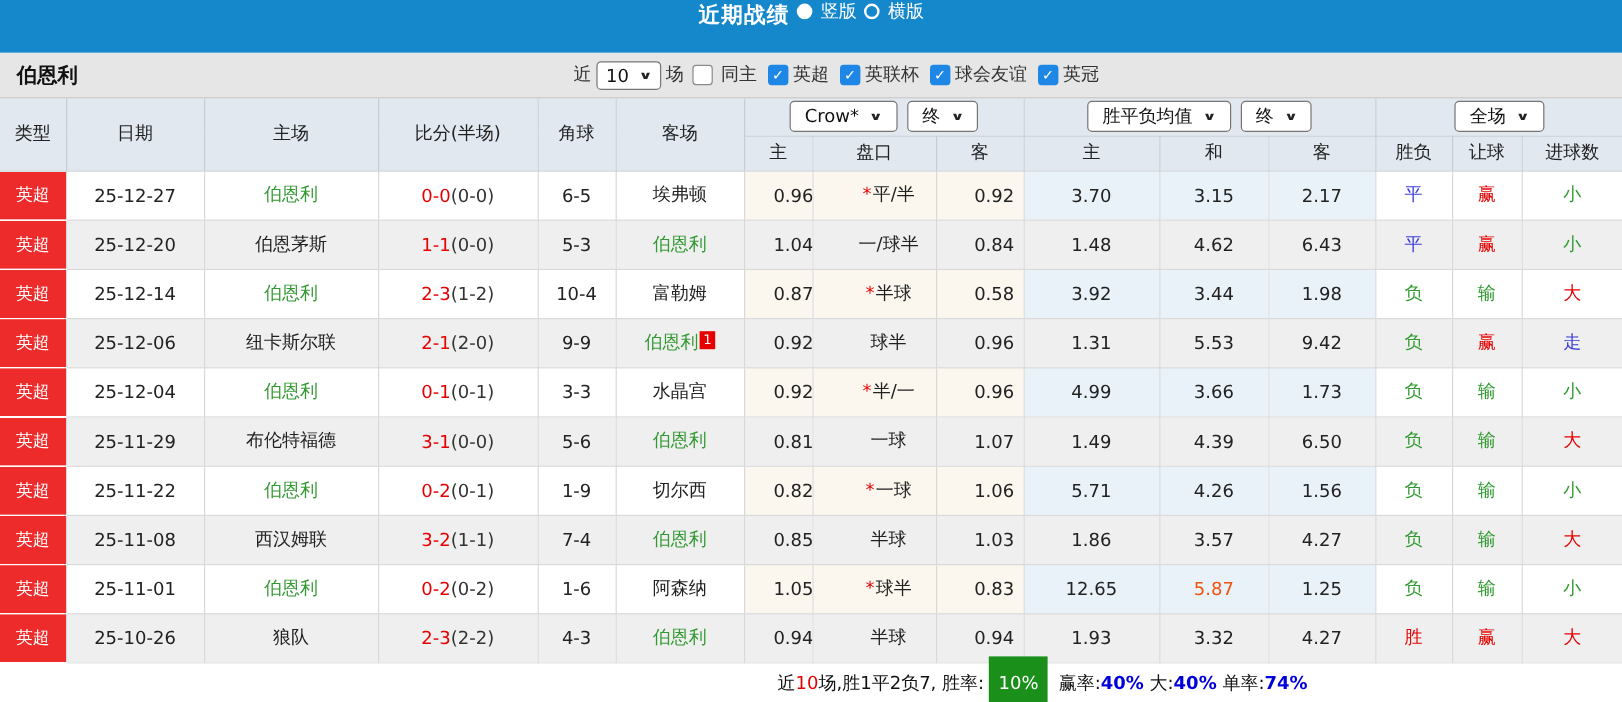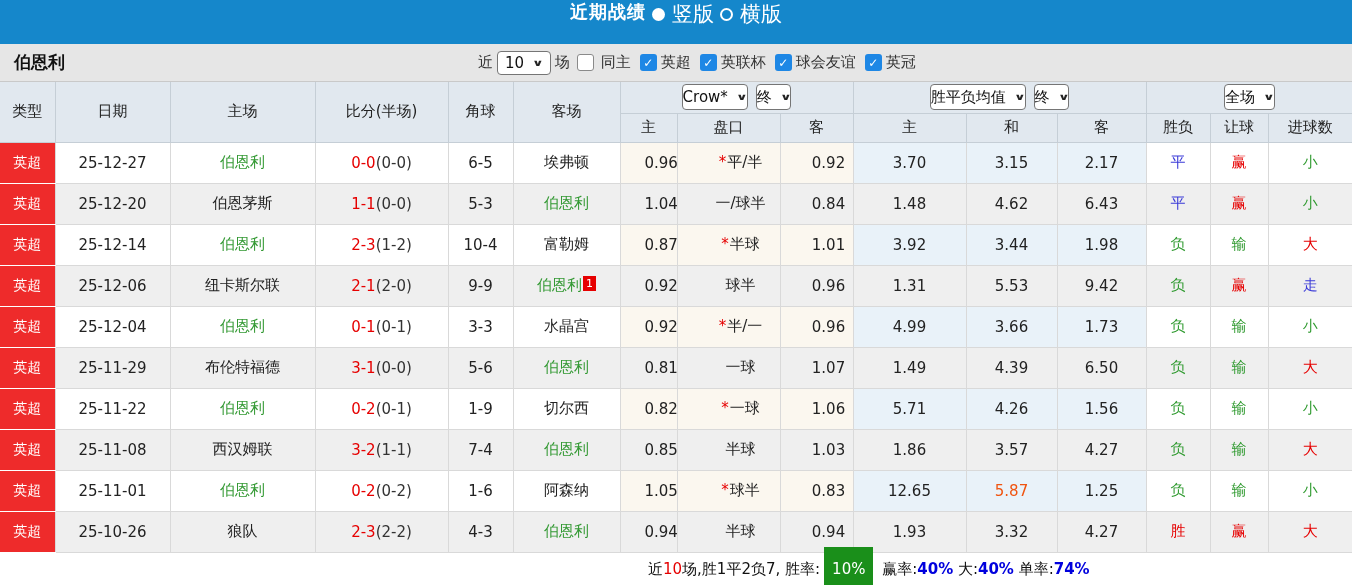--- a/index.html
+++ b/index.html
@@ -7,38 +7,38 @@
     font-family: "DejaVu Sans", "Liberation Sans", sans-serif; font-size: 15px; color: #222; }
 
   
   .topbar { height: 44px; background: var(--accent_blue, #1587cb);
     display: flex; align-items: flex-start; justify-content: center; }
   .title { color: #fff; font-weight: bold; font-size: 18px; letter-spacing: 1px; }
   .radio-opt { display: inline-flex; align-items: center; gap: 7px; margin-left: 6px; cursor: pointer; }
   .radio { width: 13px; height: 13px; border-radius: 50%; display: inline-block; }
   .radio.filled { background: #fff; }
   .radio.hollow { border: 2.5px solid #fff; background: transparent; }
-  .radio-label { color: #fff; font-size: 21px; }
+  .radio-label { color: #fff; font-size: 15px; }
 
   
   .filterbar { height: 38px; background: #e6e6e6; border-bottom: 1px solid #c9c9c9;
     position: relative; display: flex; align-items: center; }
   .team-name { font-weight: bold; font-size: 17px; margin-left: 14px; color: #111; }
   .filter-controls { position: absolute; left: 478px; top: 0; height: 100%;
     display: flex; align-items: center; gap: 4px; color: #333; font-size: 15px; white-space: nowrap; }
   .cb { width: 17px; height: 17px; border-radius: 3px; display: inline-flex;
     align-items: center; justify-content: center; cursor: pointer; flex: none; }
   .cb.unchecked { background: #fff; border: 1px solid #8a8a8a; margin: 0 3px; }
   .cb.checked { background: var(--checkbox_blue, #1e87e5); color: #fff;
     font-size: 12px; font-weight: bold; margin-left: 5px; }
 
   
   .select { display: inline-flex; align-items: center; justify-content: space-between;
     gap: 9px; background: #fff; border: 1px solid #757575; border-radius: 4px;
-    padding: 2px 0; height: 26px; font-size: 15px; color: #111; cursor: pointer; white-space: nowrap; }
+    padding: 2px 12px; height: 26px; font-size: 15px; color: #111; cursor: pointer; white-space: nowrap; }
   .select.small { height: 24px; padding: 1px 7px; }
   .chev { font-size: 12px; font-weight: bold; color: #222; transform: scaleY(.75) scaleX(1.2); }
 
   
   table.datatable { width: 1352px; table-layout: fixed; border-collapse: collapse;
     border-bottom: 1px solid #8f8f8f; }
   .datatable th, .datatable td { border: 1px solid #d9d9d9; text-align: center;
     vertical-align: middle; font-weight: normal; overflow: hidden; }
   .datatable th { background: #e1e8ef; border-color: #c5ced6; color: #222; }
   .datatable td:first-child, .datatable th:first-child { border-left: none; }
@@ -219,21 +219,21 @@
 
   <tr class="match-row odd">
     <td class="type">英超</td>
     <td>25-12-14</td>
     <td><span class="self">伯恩利</span></td>
     <td><span class="score-main">2-3</span><span class="half">(1-2)</span></td>
     <td>10-4</td>
     <td><span>富勒姆</span></td>
     <td class="odds">0.87</td>
     <td class="odds"><span class="star">*</span><span>半球</span></td>
-    <td class="odds">1.01</td>
+    <td class="odds">0.58</td>
     <td class="avg">3.92</td>
     <td class="avg">3.44</td>
     <td class="avg">1.98</td>
     <td class="c-green">负</td>
     <td class="c-green">输</td>
     <td class="c-red">大</td>
   </tr>
 
   <tr class="match-row even">
     <td class="type">英超</td>

